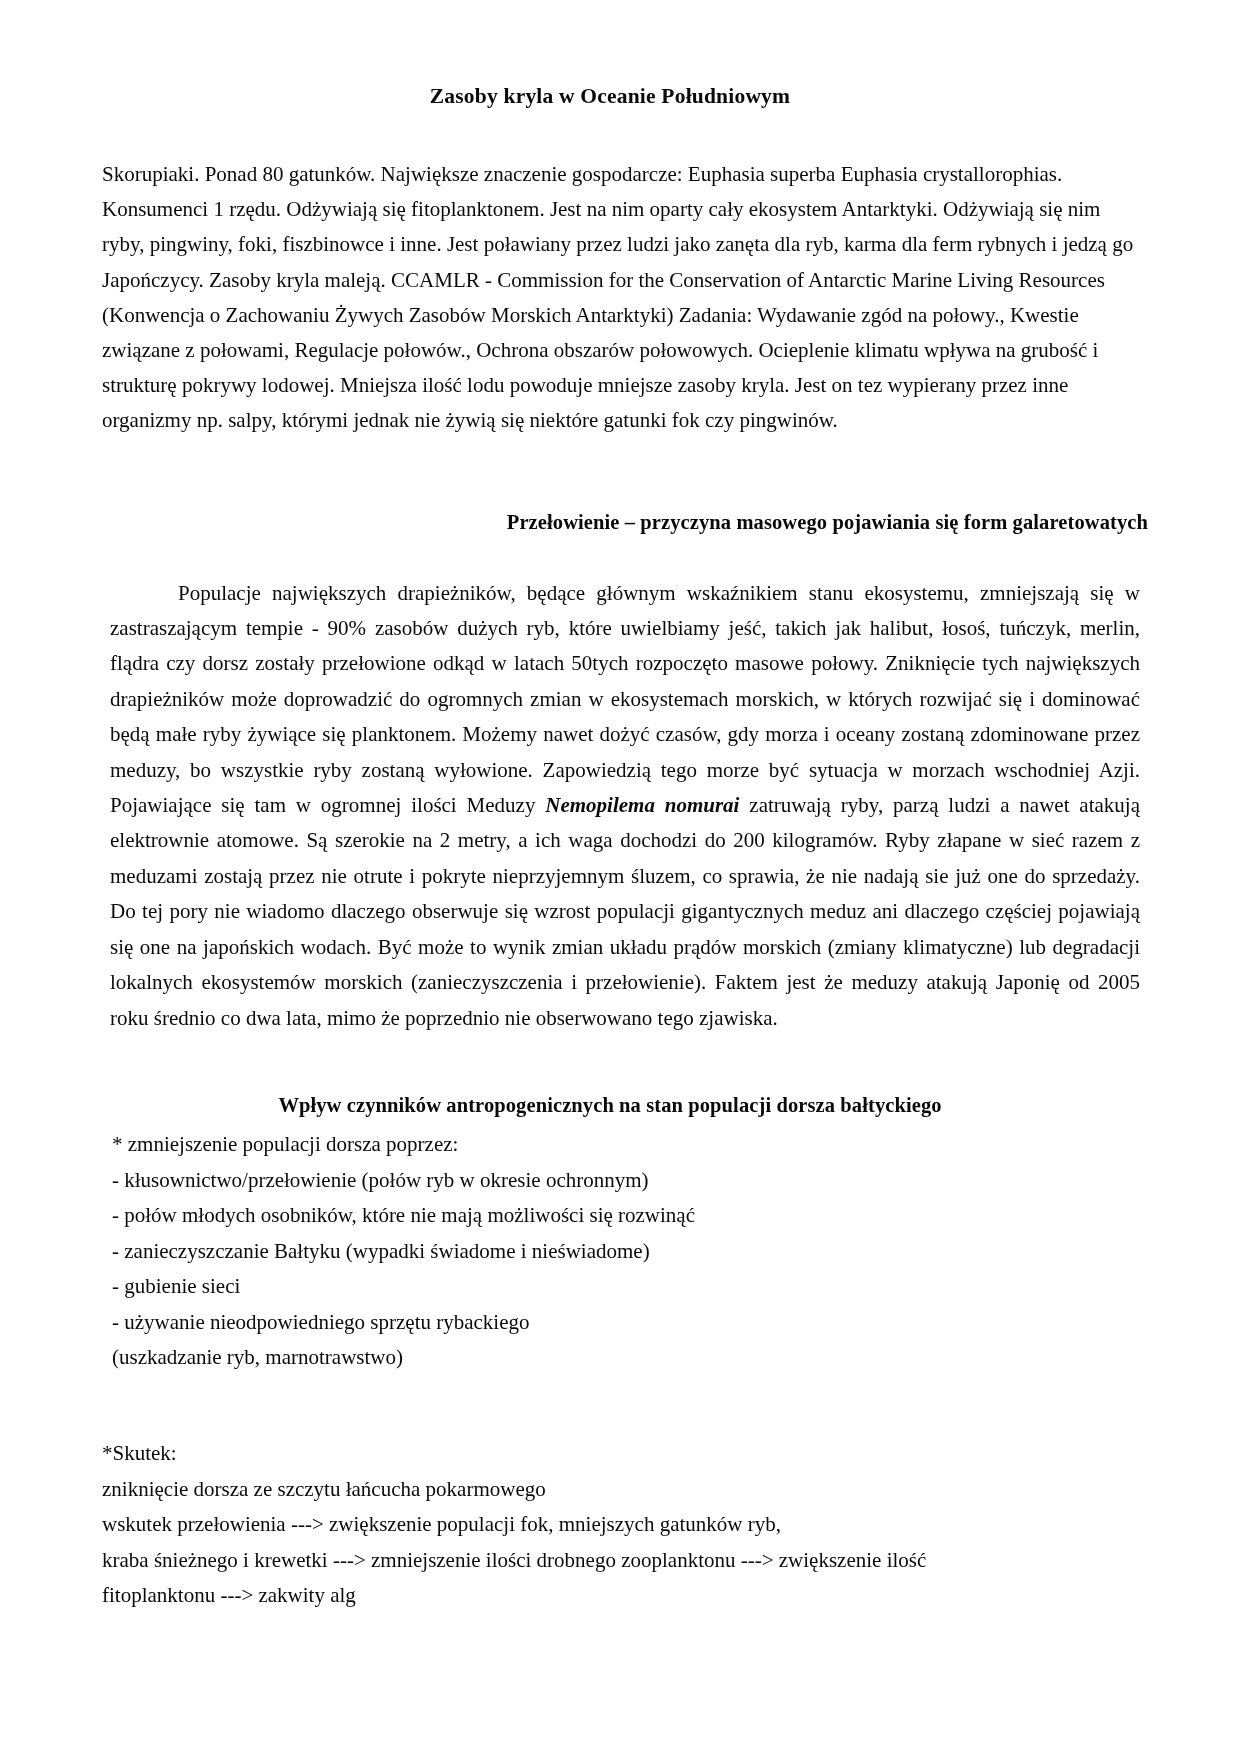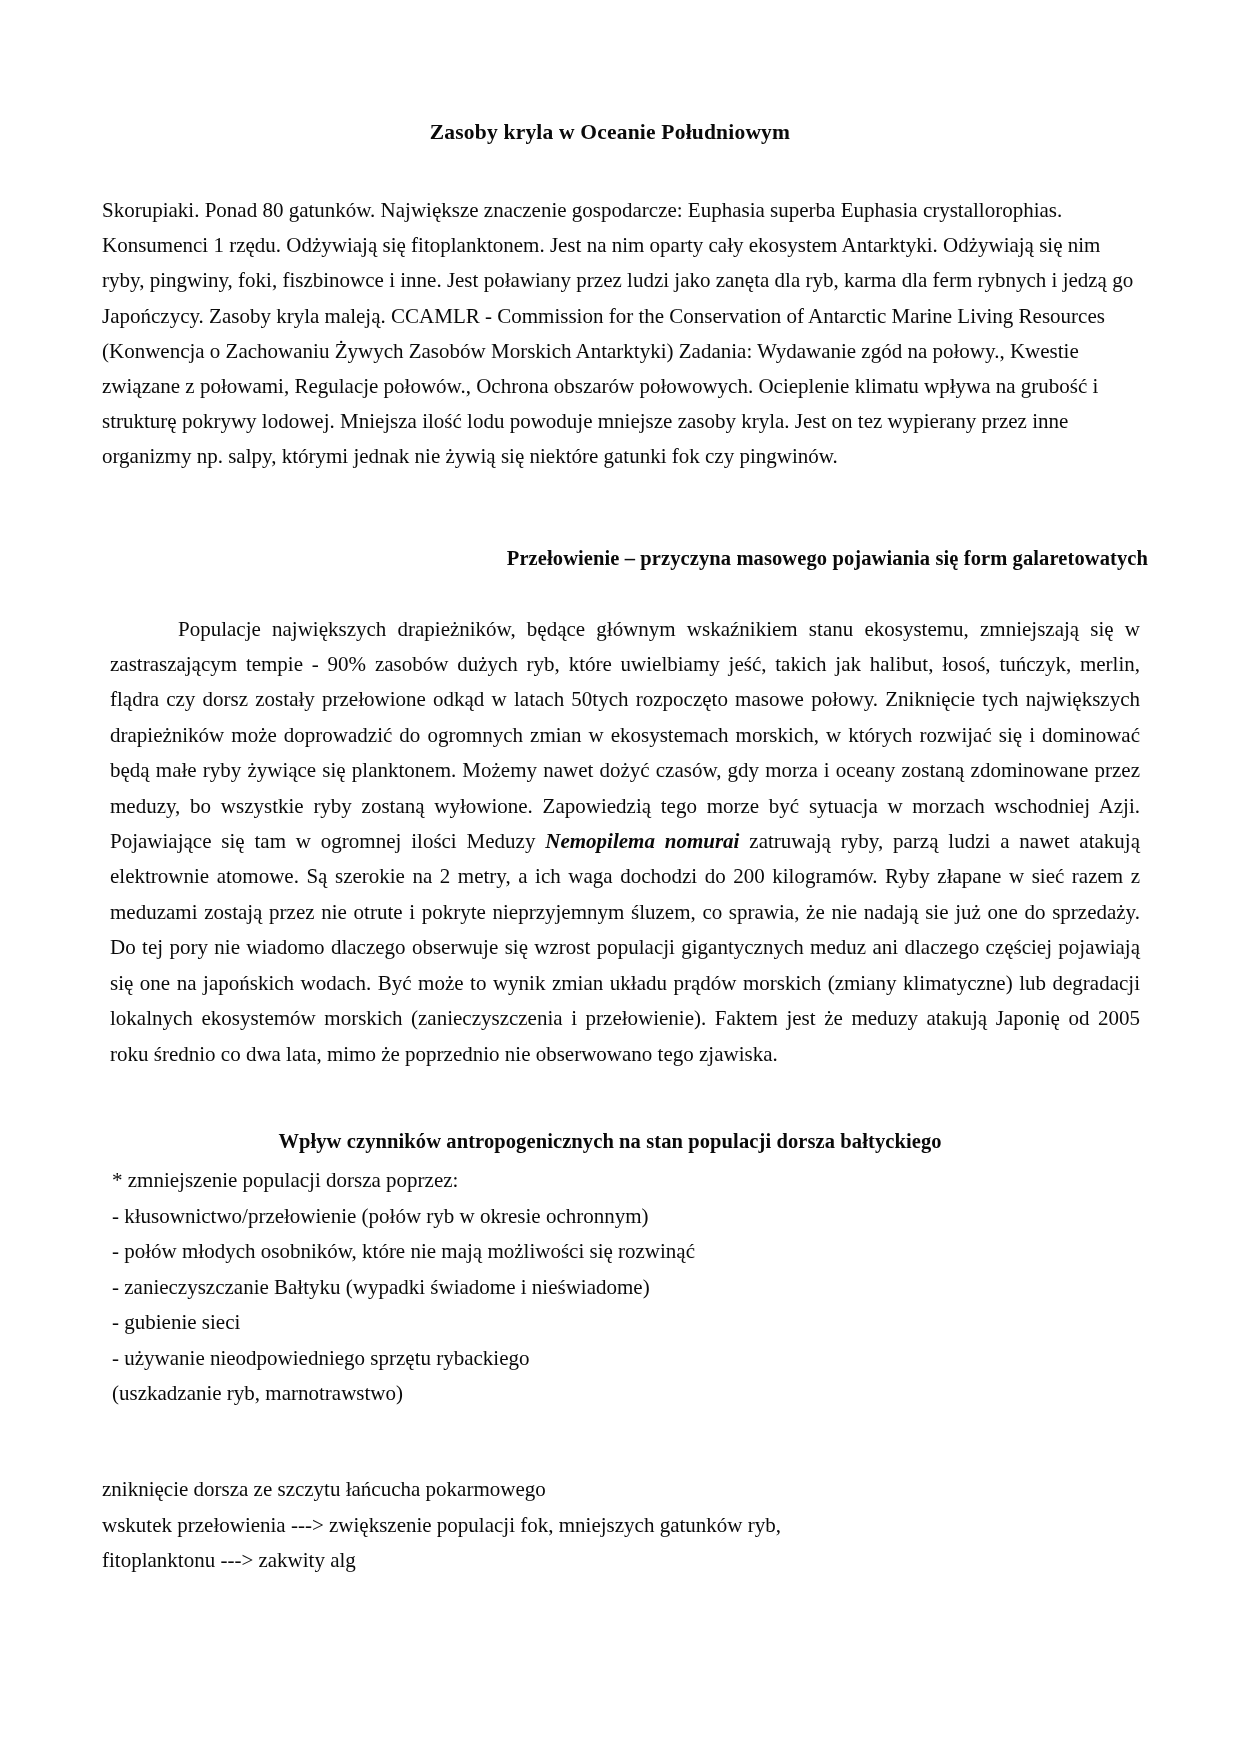--- a/index.html
+++ b/index.html
@@ -13,21 +13,21 @@
     height: 1754px;
     font-family: "Liberation Serif", "DejaVu Serif", serif;
     color: #0a0a0a;
     -webkit-font-smoothing: antialiased;
   }
   .page {
     position: relative;
     width: 1240px;
     height: 1379px;
     box-sizing: border-box;
-    padding: 120px 92px 60px 102px;
+    padding: 84px 92px 60px 102px;
     background: #ffffff;
   }
   .doc-title {
     text-align: center;
     font-weight: bold;
     font-size: 21.5px;
     letter-spacing: 0.2px;
     margin: 0 0 48px 0;
     padding-right: 30px;
   }
@@ -111,18 +111,20 @@
     <div class="list-line">- połów młodych osobników, które nie mają możliwości się rozwinąć</div>
     <div class="list-line">- zanieczyszczanie Bałtyku (wypadki świadome i nieświadome)</div>
     <div class="list-line">- gubienie sieci</div>
     <div class="list-line">- używanie nieodpowiedniego sprzętu rybackiego</div>
     <div class="list-line">(uszkadzanie ryb, marnotrawstwo)</div>
   </div>
 
   <div class="gap-md"></div>
 
   <div class="tail-block">
+    <div class="list-line">*Skutek:</div>
     <div class="list-line">zniknięcie dorsza ze szczytu łańcucha pokarmowego</div>
     <div class="list-line">wskutek przełowienia ---&gt; zwiększenie populacji fok, mniejszych gatunków ryb,</div>
+    <div class="list-line">kraba śnieżnego i krewetki ---&gt; zmniejszenie ilości drobnego zooplanktonu ---&gt; zwiększenie ilość</div>
     <div class="list-line">fitoplanktonu ---&gt; zakwity alg</div>
   </div>
 
 </div>
 
 </body></html>

